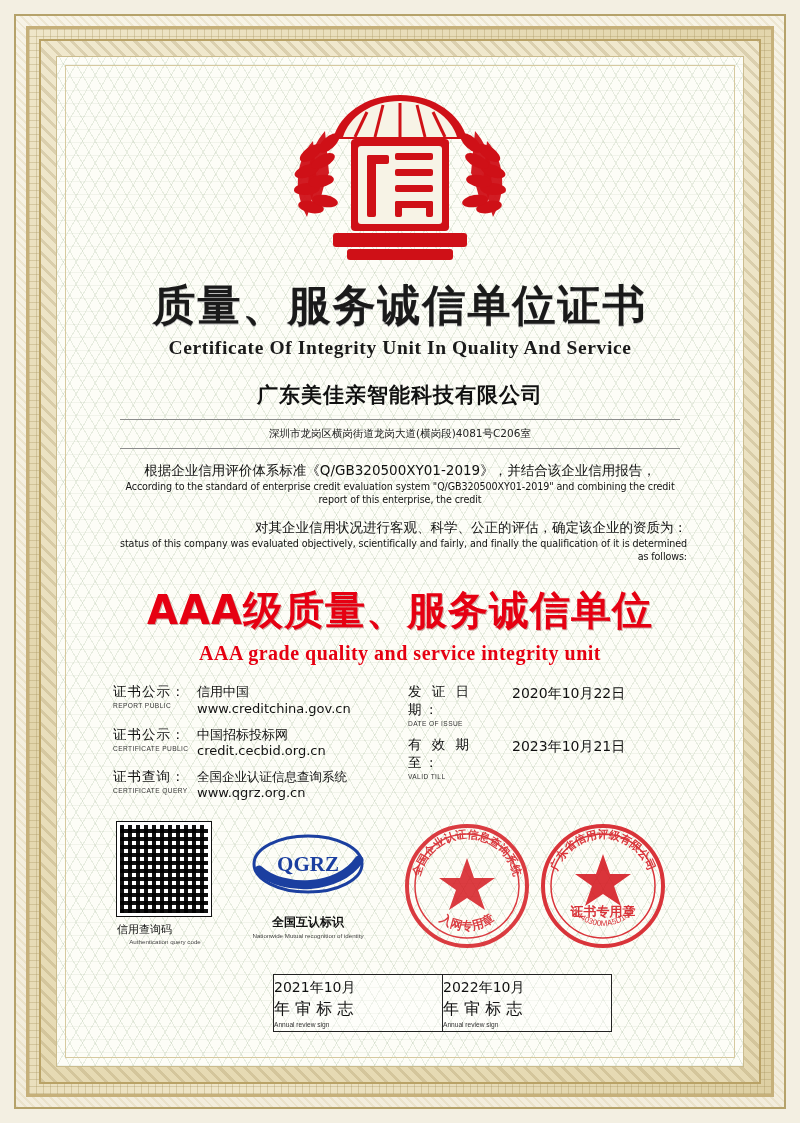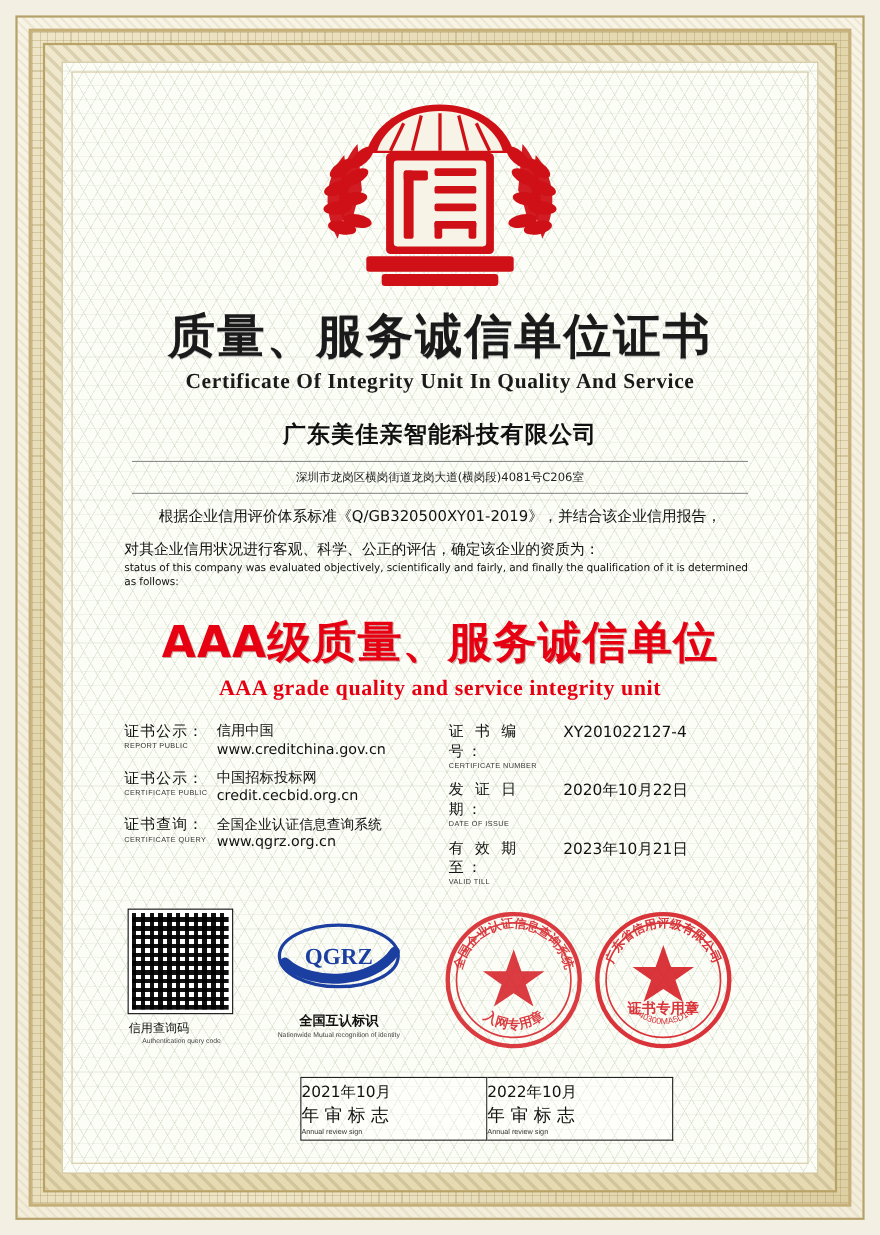--- a/index.html
+++ b/index.html
@@ -126,21 +126,21 @@
   .para{margin-top:12px;}
   .para .cn{
     font-family:"DejaVu Sans","Liberation Sans",sans-serif;
     font-size:13.5px;color:#111;line-height:1.35;text-align:center;
   }
   .para .en{
     font-family:"DejaVu Sans","Liberation Sans",sans-serif;
     font-size:9.6px;color:#111;line-height:1.3;text-align:center;margin-top:2px;
     letter-spacing:-.1px;
   }
-  .para.left .cn,.para.left .en{text-align:left;}
+  .para.left .cn,.para.left .en{text-align:right;}
 
   
   .grade-cn{
     text-align:center;
     font-family:"DejaVu Sans","Liberation Sans",sans-serif;
     font-weight:bold;
     font-size:40px;
     color:#e60012;
     margin-top:20px;
     letter-spacing:1px;
@@ -321,20 +321,21 @@
       <div class="title-cn">质量、服务诚信单位证书</div>
       <div class="title-en">Certificate Of Integrity Unit In Quality And Service</div>
 
       <div class="company">广东美佳亲智能科技有限公司</div>
       <div class="company-rule"></div>
       <div class="address">深圳市龙岗区横岗街道龙岗大道(横岗段)4081号C206室</div>
       <div class="address-rule"></div>
 
       <div class="para">
         <div class="cn">根据企业信用评价体系标准《Q/GB320500XY01-2019》，并结合该企业信用报告，</div>
+        <div class="en">According to the standard of enterprise credit evaluation system "Q/GB320500XY01-2019" and combining the credit report of this enterprise, the credit</div>
       </div>
       <div class="para left">
         <div class="cn">对其企业信用状况进行客观、科学、公正的评估，确定该企业的资质为：</div>
         <div class="en">status of this company was evaluated objectively, scientifically and fairly, and finally the qualification of it is determined as follows:</div>
       </div>
 
       <div class="grade-cn">AAA级质量、服务诚信单位</div>
       <div class="grade-en">AAA grade quality and service integrity unit</div>
 
       <div class="info">
@@ -370,27 +371,20 @@
             <div class="info-val">
               <div class="small">全国企业认证信息查询系统</div>
               <div>www.qgrz.org.cn</div>
             </div>
           </div>
 
         </div>
 
         <div class="info-col right">
 
-          <div class="info-row">
-            <div class="info-label">
-              <div class="l-cn">证 书 编 号：</div>
-              <div class="l-en">CERTIFICATE NUMBER</div>
-            </div>
-            <div class="info-val">XY201022127-4</div>
-          </div>
 
           <div class="info-row">
             <div class="info-label">
               <div class="l-cn">发 证 日 期：</div>
               <div class="l-en">DATE OF ISSUE</div>
             </div>
             <div class="info-val">2020年10月22日</div>
           </div>
 
           <div class="info-row">

